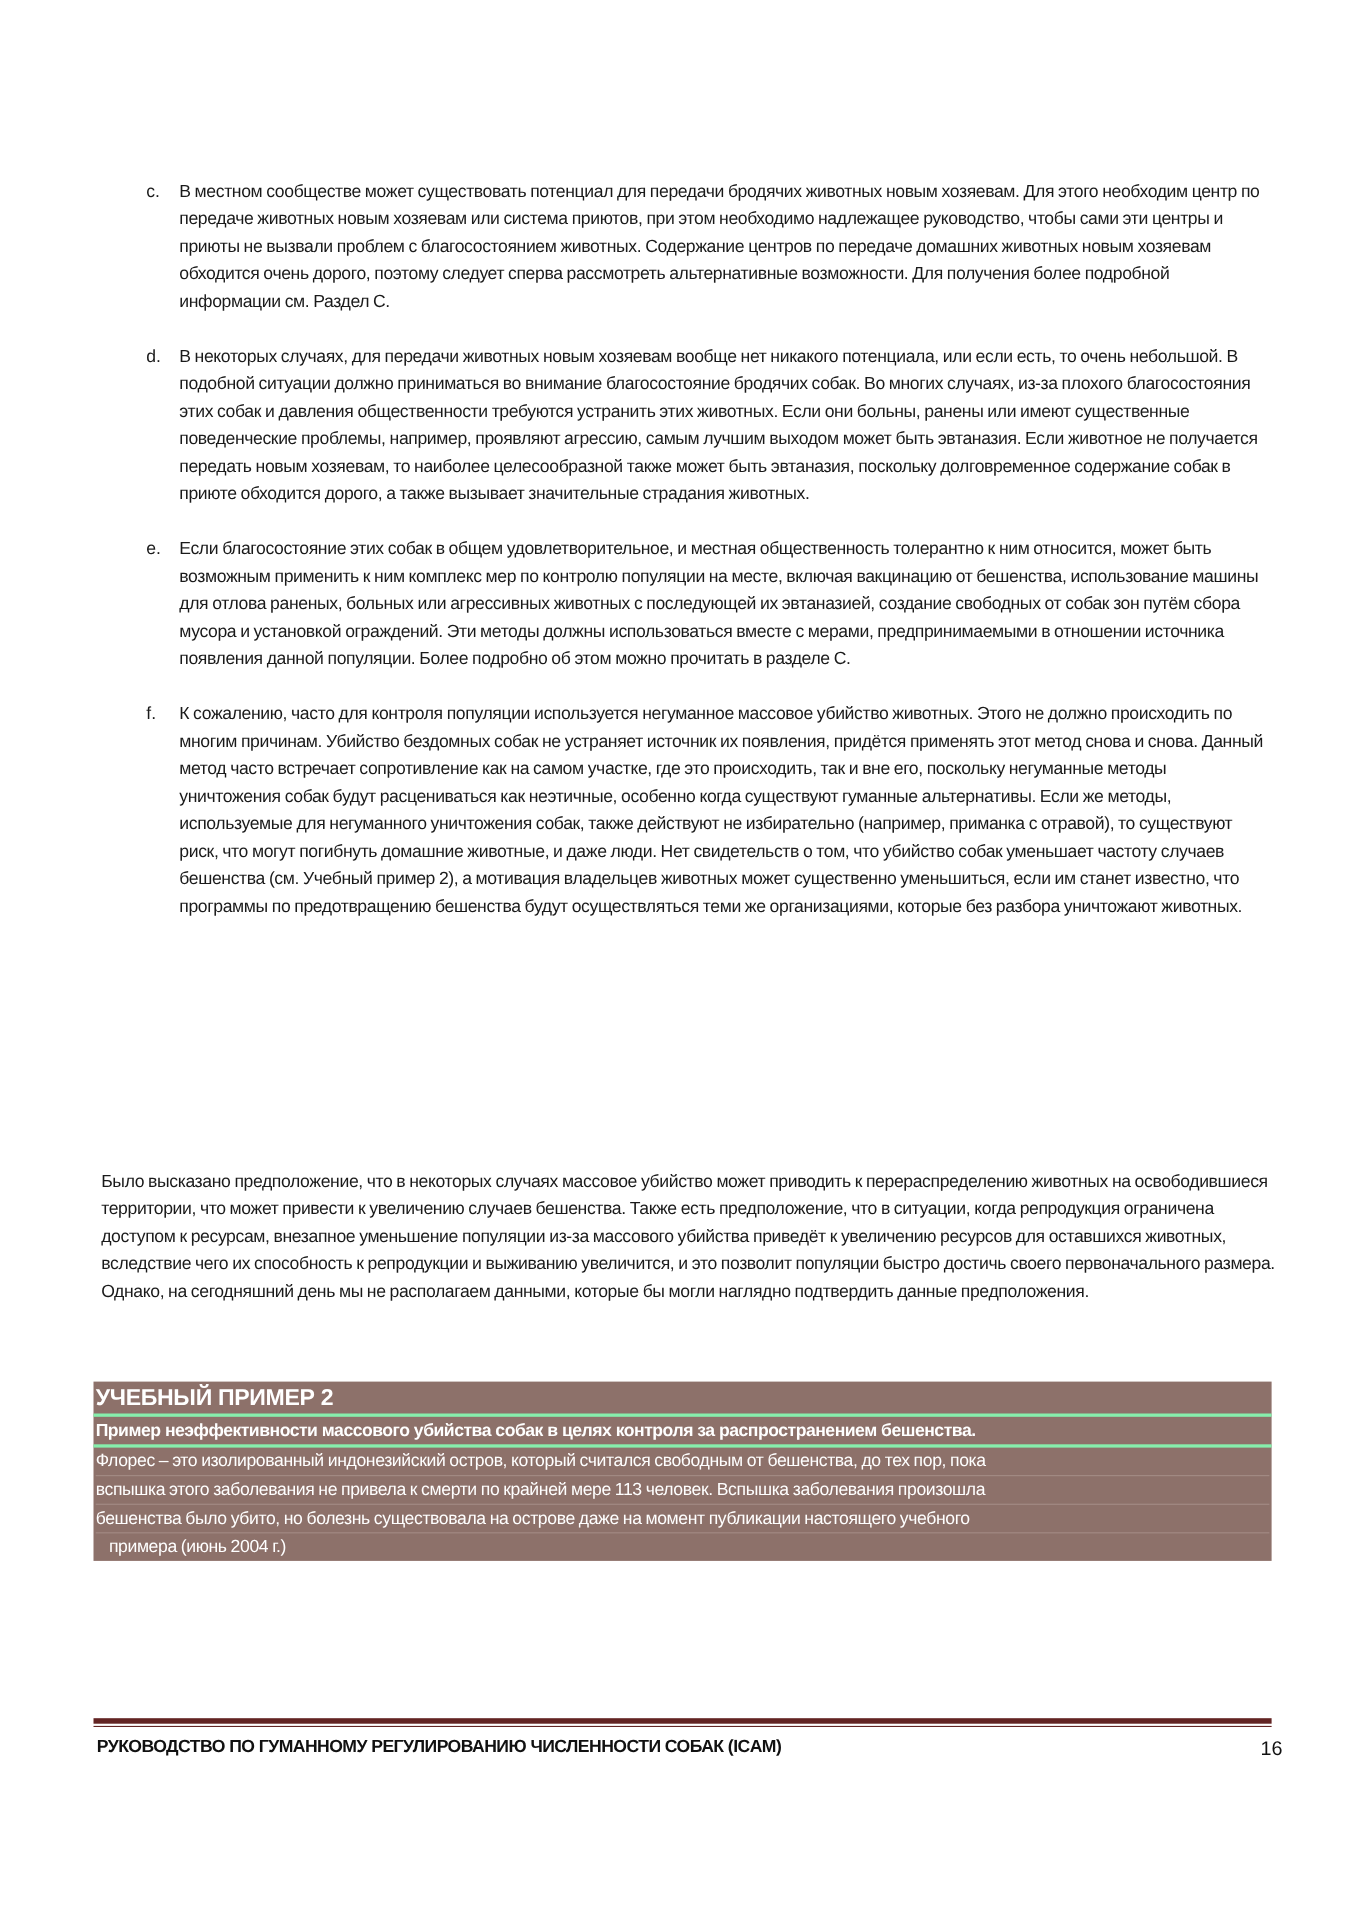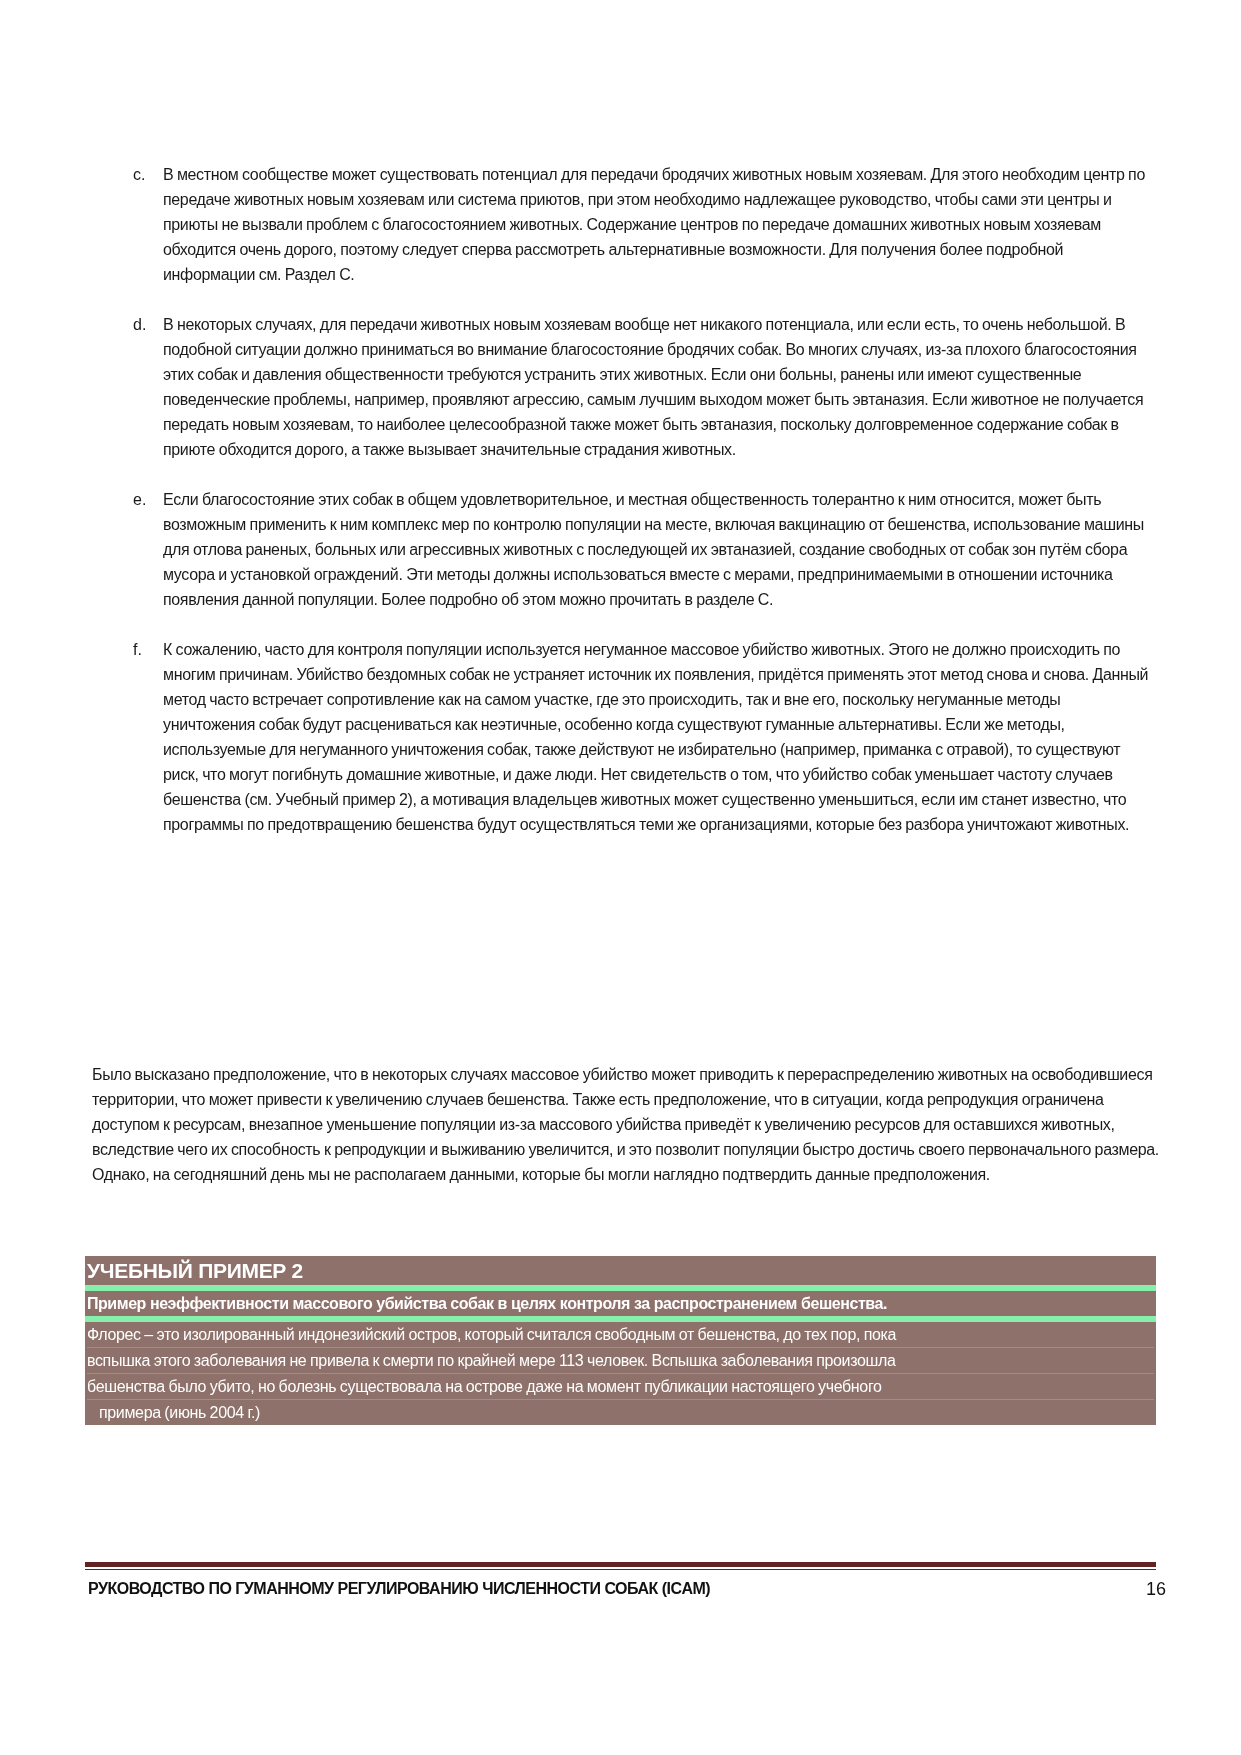--- a/index.html
+++ b/index.html
@@ -7,21 +7,21 @@
          font-family: "Liberation Sans", sans-serif; color: #1a1a1a; }
   .page { position: absolute; left: 0; top: 0; width: 1241px; height: 1755px; }
   .list { position: absolute; left: 133px; top: 162px; width: 1020px; margin: 0; padding: 0; list-style: none; }
   .item { position: relative; padding-left: 30px; margin-bottom: 25px; }
   .marker { position: absolute; left: 0; top: 0; font-size: 16px; line-height: 25px; }
   .item-text { font-size: 16px; line-height: 25px; letter-spacing: -0.35px; word-spacing: -0.5px; }
   .para { position: absolute; left: 76px; top: 1046px; width: 1072px; font-size: 16px; line-height: 25px;
           letter-spacing: -0.35px; word-spacing: -0.5px; margin: 16px; }
   .case-box { position: absolute; left: 85px; top: 1256px; width: 1071px; background: #8d716a;
               color: #ffffff; }
-  .case-row { border-bottom: 6px solid #86efac; padding: 0 2px; }
+  .case-row { border-bottom: 3px solid #86efac; padding: 0 2px; }
   .case-row:last-child { border-bottom: none; }
   .case-title { font-size: 21px; font-weight: bold; line-height: 29px; letter-spacing: -0.3px; }
   .case-subtitle { font-size: 16px; font-weight: bold; line-height: 25px; letter-spacing: -0.45px; }
   .case-line { font-size: 16px; line-height: 25px; letter-spacing: -0.35px; word-spacing: -0.5px;
                border-bottom: 1px solid #a48c86; }
   .case-line:last-child { border-bottom: none; margin-left: 12px; }
   .italic { font-style: italic; }
   .footer-rule-thick { position: absolute; left: 85px; top: 1562px; width: 1071px; height: 5px; background: #622423; }
   .footer-rule-thin { position: absolute; left: 85px; top: 1569px; width: 1071px; height: 1px; background: #622423; }
   .footer-title { position: absolute; left: 88px; top: 1577px; font-size: 16px; font-weight: bold; line-height: 24px;

